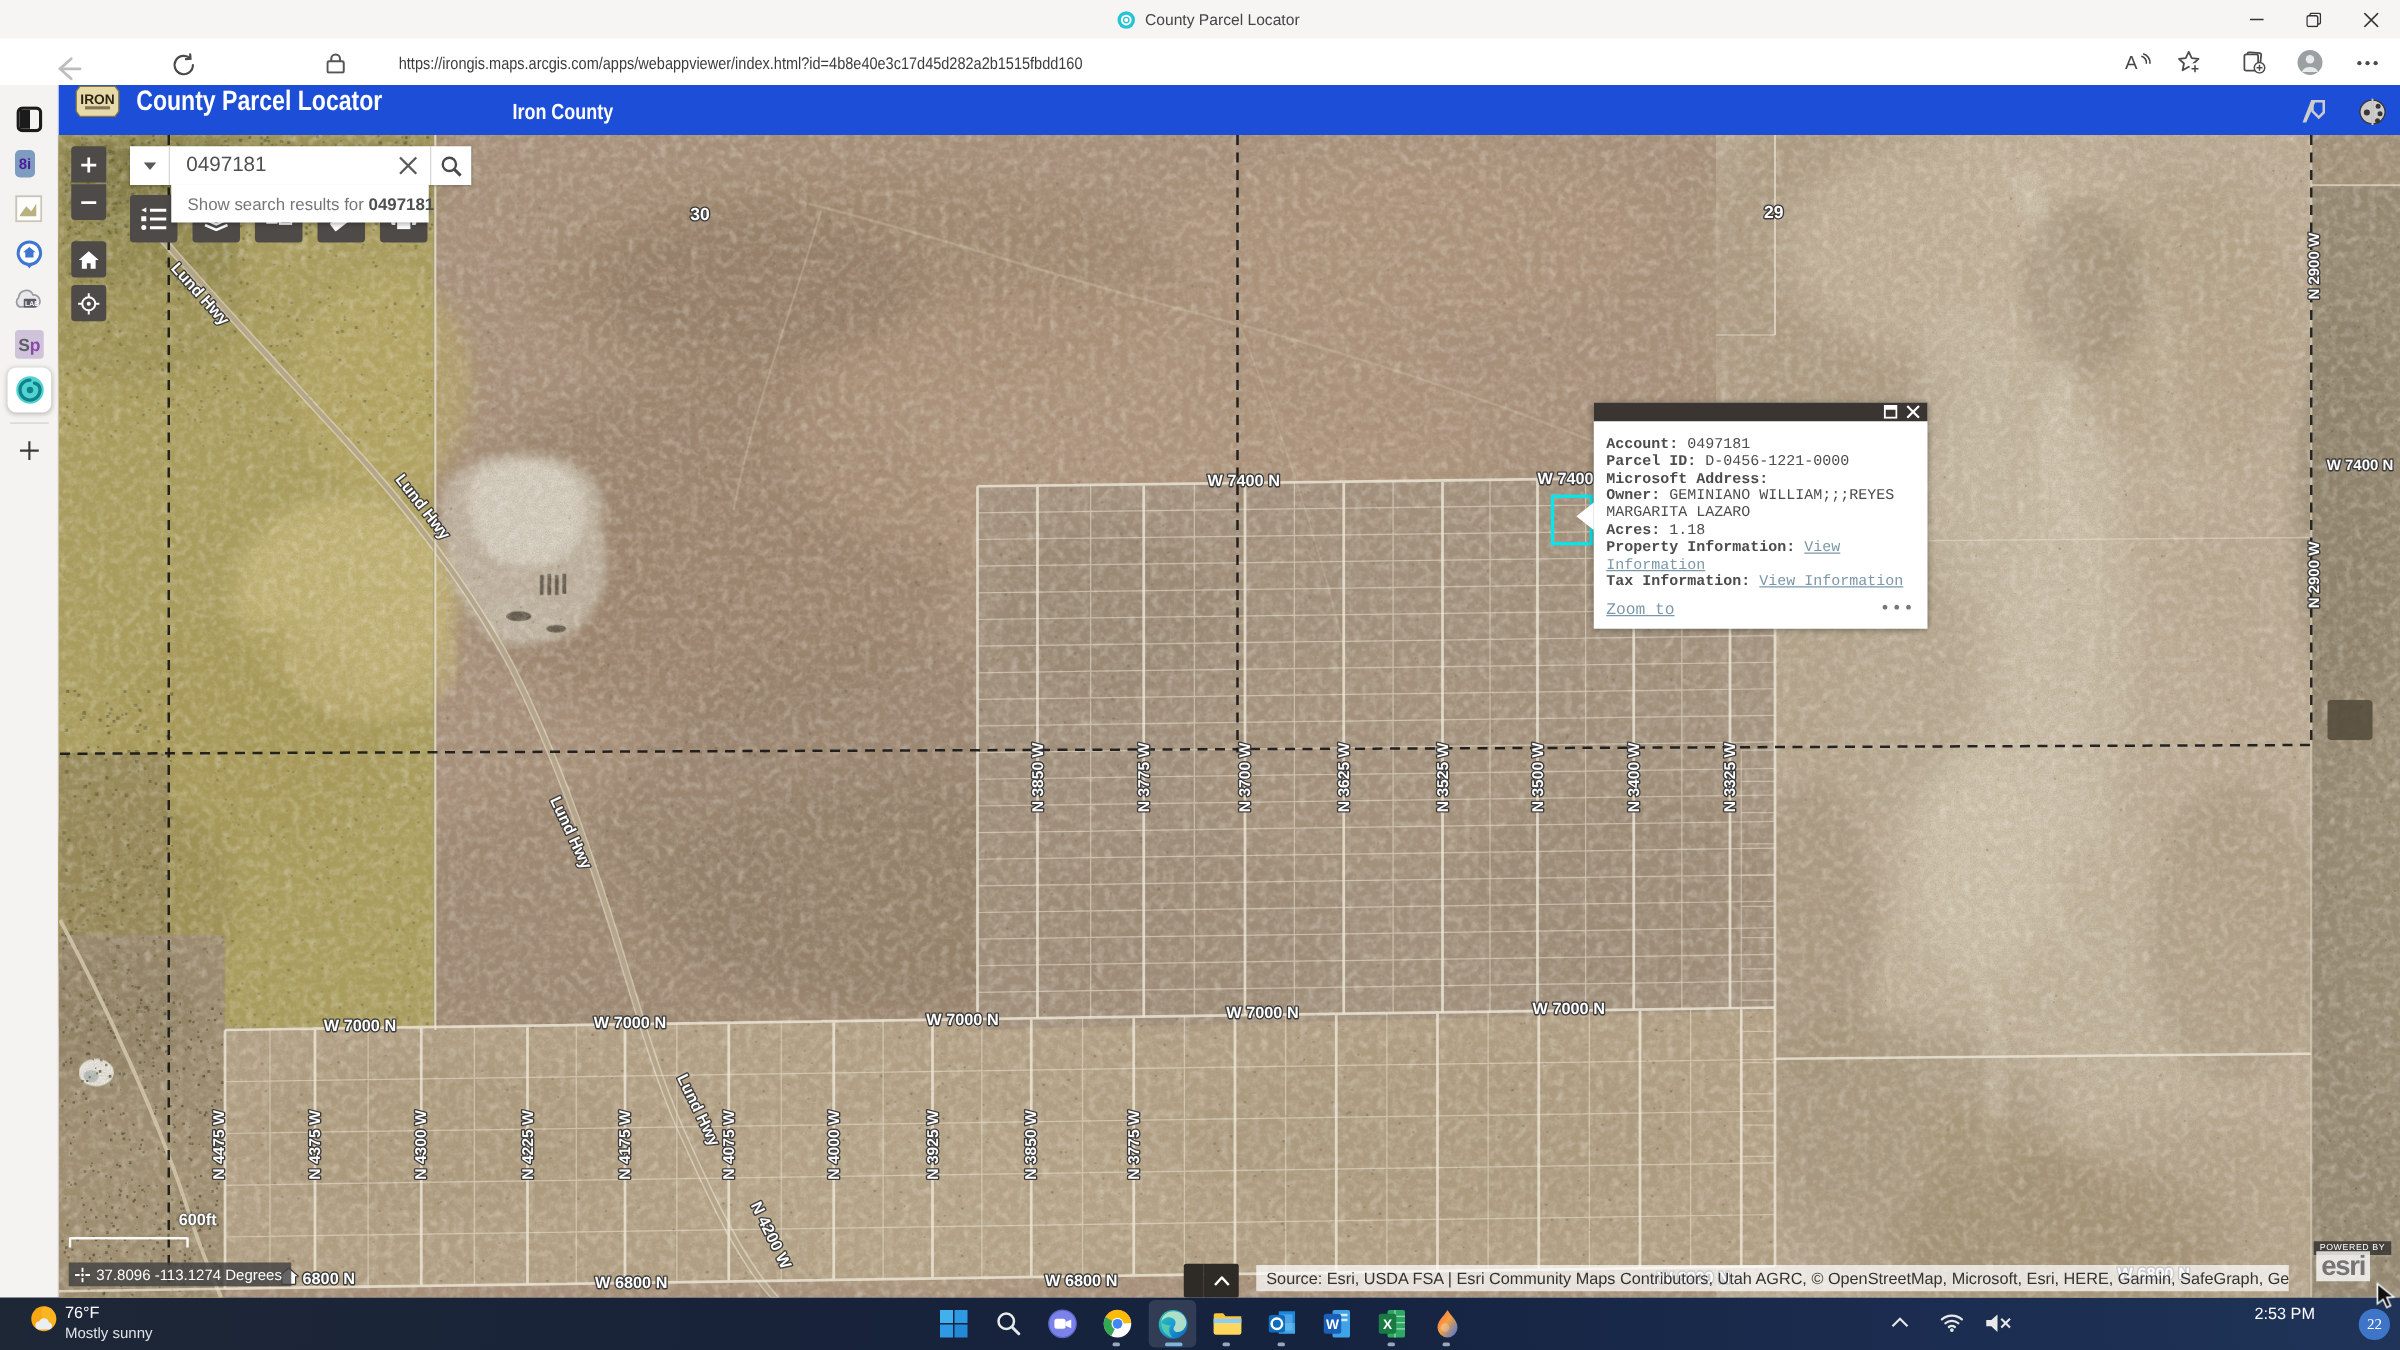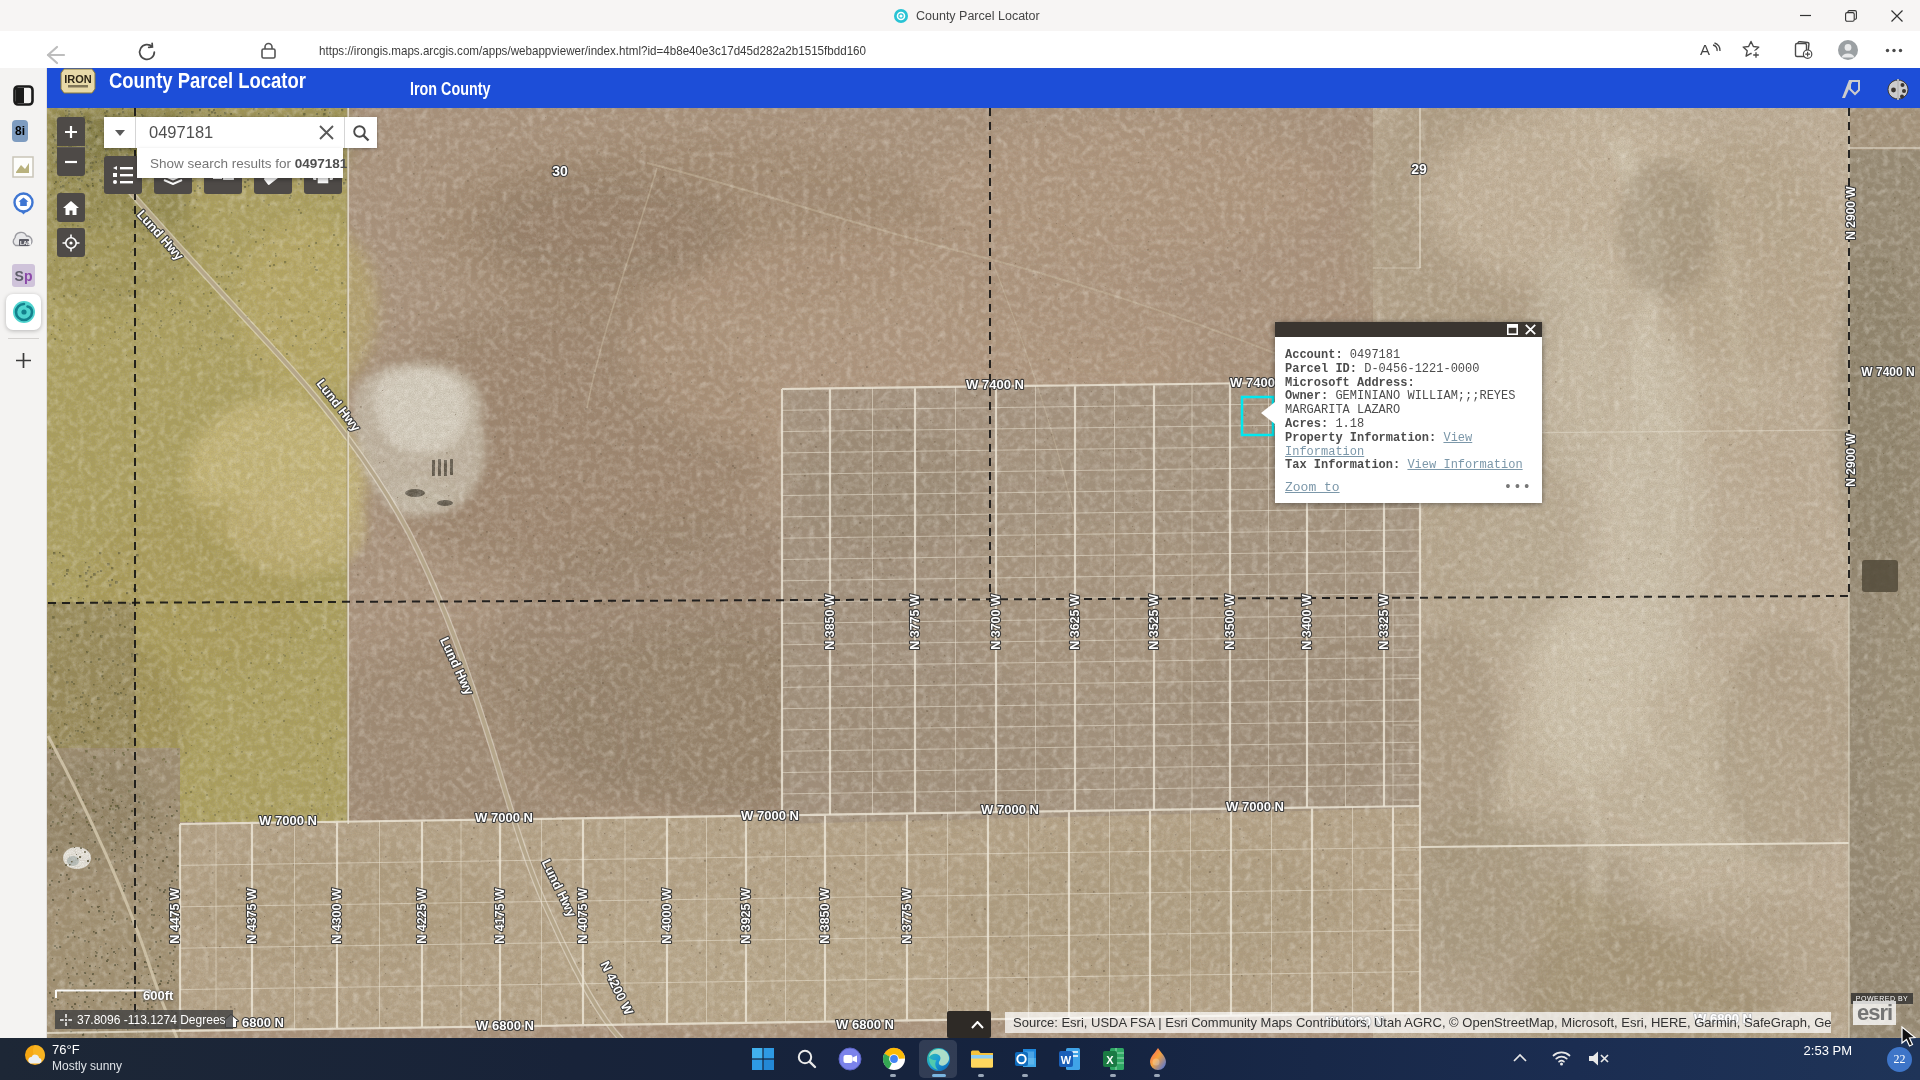--- a/index.html
+++ b/index.html
@@ -89,21 +89,21 @@
       <circle cx="2.5" cy="2.5" r="1.7" fill="#4a4a4a"></circle>
       <circle cx="9" cy="2.5" r="1.7" fill="#4a4a4a"></circle>
       <circle cx="15.5" cy="2.5" r="1.7" fill="#4a4a4a"></circle>
     </svg>
 </div>
 <div id="sidebar">
 <svg class="abs" style="left:13px;top:17px;" width="21" height="21" viewBox="0 0 21 21">
       <rect x="1.5" y="1.5" width="18" height="18" rx="3.5" fill="none" stroke="#1b1b1b" stroke-width="2.6"></rect>
       <rect x="3" y="3" width="8" height="15" fill="#1b1b1b"></rect>
     </svg>
-<div class="abs" style="left:12px;top:52px;width:16px;height:22px;border-radius:4px;background:#7e9cc0;color:#000000;font-size:12px;font-weight:bold;display:flex;align-items:center;justify-content:center;">8i</div>
+<div class="abs" style="left:12px;top:52px;width:16px;height:22px;border-radius:4px;background:#7e9cc0;color:#4c1d95;font-size:12px;font-weight:bold;display:flex;align-items:center;justify-content:center;">8i</div>
 <svg class="abs" style="left:12px;top:88px;" width="22" height="22" viewBox="0 0 22 22">
       <rect x="1" y="1" width="20" height="20" fill="#fdfdfb" stroke="#c9c5b8" stroke-width="1.5"></rect>
       <path d="M4 16 L9 9 L13 13 L17 7 V17 H4 z" fill="#b9b27e"></path>
     </svg>
 <svg class="abs" style="left:12px;top:124px;" width="23" height="23" viewBox="0 0 23 23">
       <circle cx="11.5" cy="10.5" r="9" fill="#fff" stroke="#3f76d2" stroke-width="2.4"></circle>
       <path d="M11.5 5.5 l5 4.2 h-1.7 v4.3 h-6.6 v-4.3 h-1.7 z" fill="#3f76d2"></path>
       <path d="M8 18.8 L11.5 22.5 L15 18.8 z" fill="#3f76d2"></path>
     </svg>
 <svg class="abs" style="left:11px;top:161px;" width="25" height="23" viewBox="0 0 25 23">
@@ -423,21 +423,21 @@
       <svg width="24" height="20" viewBox="0 0 24 20">
         <rect x="6" y="1" width="12" height="5" fill="#fff"></rect>
         <rect x="2" y="7" width="20" height="8" rx="1.5" fill="#fff"></rect>
         <rect x="6" y="12" width="12" height="7" fill="#fff" stroke="#4e4a47" stroke-width="1.4"></rect>
         <rect x="17.5" y="9" width="3" height="2" fill="#4e4a47"></rect>
       </svg>
     </div>
 <svg class="abs" style="left:8px;top:881px;" width="100" height="10" viewBox="0 0 100 10">
       <path d="M1 1 V9 M1 1.6 H95 M95 1 V9" stroke="#fff" stroke-width="2" fill="none" opacity="0.95"></path>
     </svg>
-<div class="abs" style="left:96px;top:880px;font-size:13px;font-weight:bold;color:#fff;text-shadow:0 0 3px #333,0 0 2px #333;">600ft</div>
+<div class="abs" style="left:96px;top:860px;font-size:13px;font-weight:bold;color:#fff;text-shadow:0 0 3px #333,0 0 2px #333;">600ft</div>
 <div class="abs" style="left:8px;top:902px;height:19px;background:rgba(66,66,66,0.82);display:flex;align-items:center;padding:0 7px 0 5px;color:#fff;font-size:12px;white-space:nowrap;"><svg width="12" height="12" viewBox="0 0 13 13" style="margin-right:5px;">
         <path d="M6.5 0 V4 M6.5 9 V13 M0 6.5 H4 M9 6.5 H13" stroke="#fff" stroke-width="1.6"></path>
         <circle cx="6.5" cy="6.5" r="1.2" fill="#fff"></circle>
       </svg>37.8096 -113.1274 Degrees</div>
 <div class="abs" style="left:900px;top:903px;width:16px;height:27px;background:#2e2a26;border-radius:2px 0 0 2px;"></div>
 <div class="abs" style="left:916px;top:903px;width:28px;height:27px;background:#2e2a26;border-radius:0 2px 2px 0;display:flex;align-items:center;justify-content:center;">
       <svg width="13" height="8" viewBox="0 0 13 8">
         <path d="M1 7 L6.5 1 L12 7" stroke="#fff" stroke-width="2" fill="none"></path>
       </svg>
     </div>

